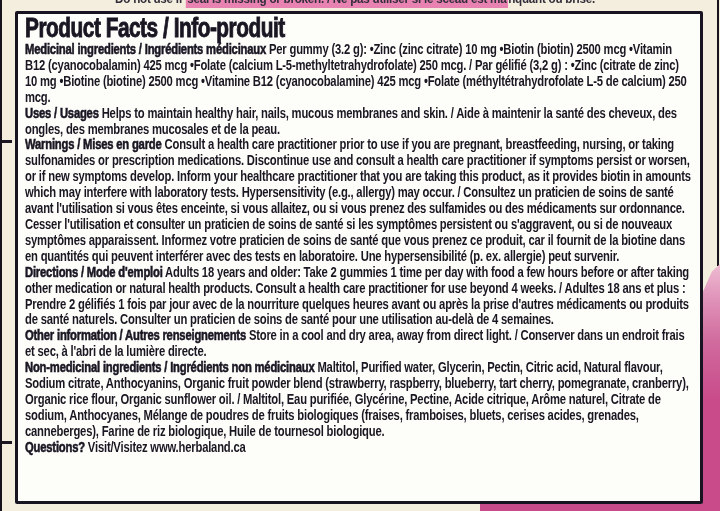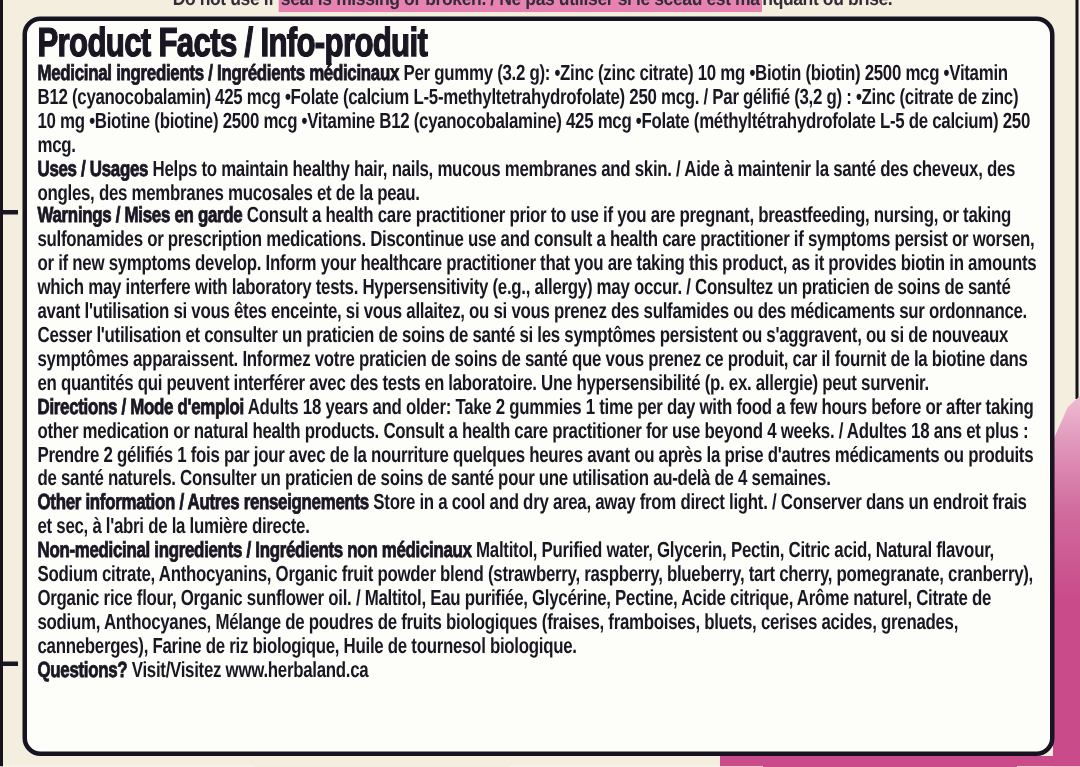--- a/index.html
+++ b/index.html
@@ -30,21 +30,21 @@
   .pink-right{
     position:absolute;right:0;top:264px;width:18px;height:247px;
     background:linear-gradient(to bottom,#eebcd2 0%,#e093b9 14%,#d06a9d 32%,#c94b8a 55%,#c94b8a 100%);
     clip-path:polygon(0 12%,55% 3%,100% 0,100% 100%,0 100%);
   }
   .pink-bottom{position:absolute;right:0;bottom:0;width:240px;height:7px;background:#c94b8a;}
 
   
   .panel{
     position:absolute;left:15px;top:11px;width:688px;height:493px;
-    box-sizing:border-box;border:3px solid #171321;border-radius:12px;
+    box-sizing:border-box;border:3px solid #171321;border-radius:2px;
     background:#fdfdfa;padding:1px 7px 0 7px;overflow:hidden;
   }
   .condense{width:129.8%;transform:scaleX(0.7704);transform-origin:0 0;}
   .title{
     font-size:27px;line-height:26px;font-weight:bold;
     letter-spacing:-0.6px;-webkit-text-stroke:0.9px #171321;
     margin:0 0 1px 0;
   }
   .sec{margin:0;font-weight:bold;font-size:14.6px;line-height:15.9px;letter-spacing:-0.25px;text-align:left;}
   .sec .h{-webkit-text-stroke:0.55px #171321;}

